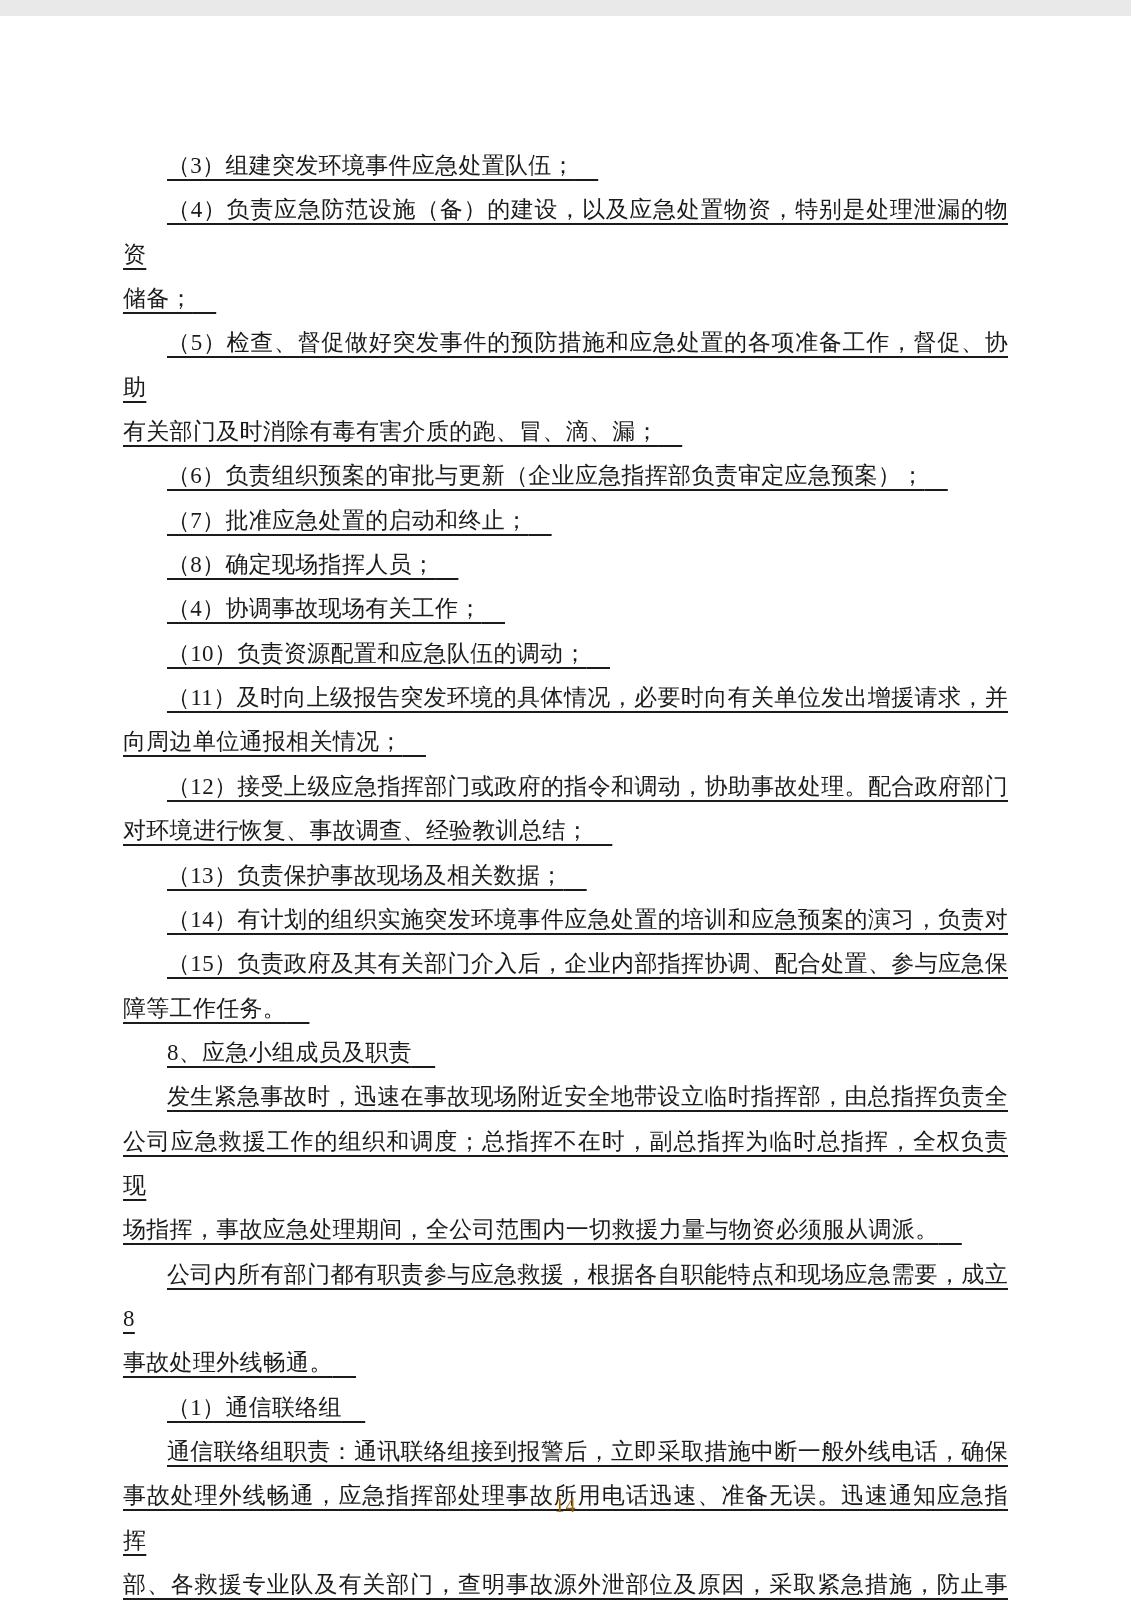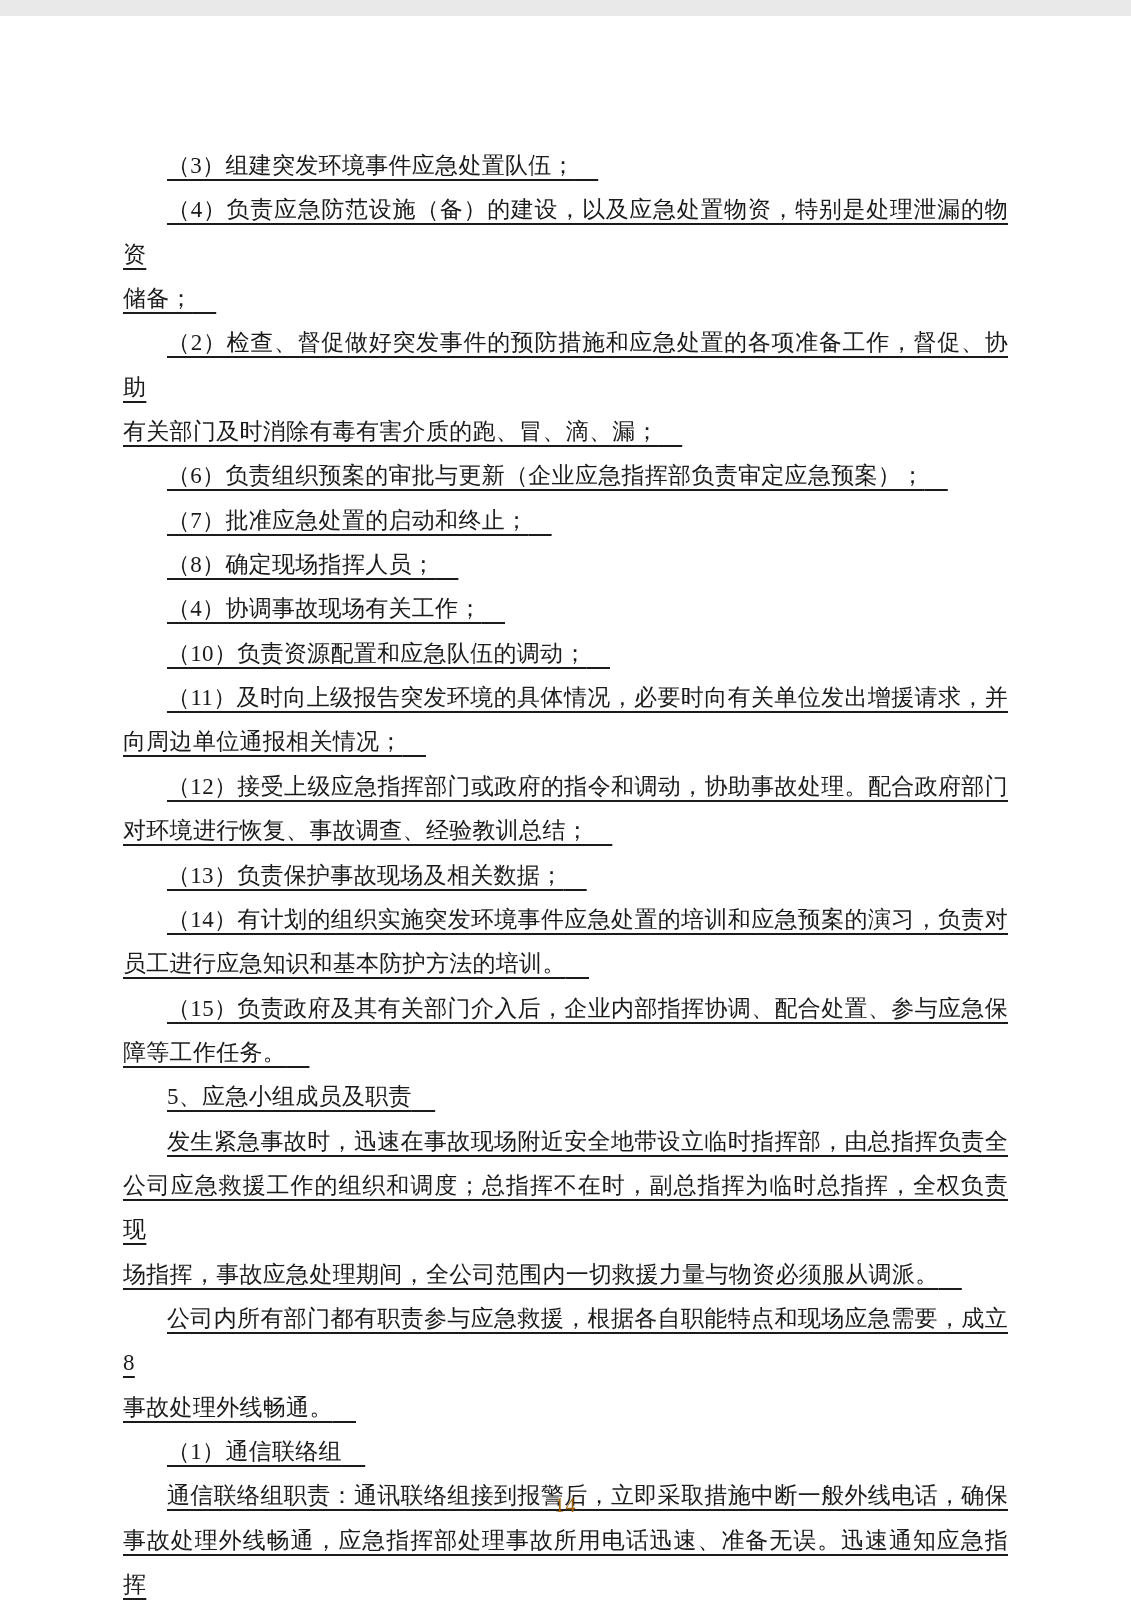--- a/index.html
+++ b/index.html
@@ -64,37 +64,36 @@
   }
 </style>
 </head>
 <body>
 
 <div class="page" style="background: rgb(255, 255, 255);">
   <div class="content" id="doc-body" style="color: rgb(27, 27, 27); text-decoration-color: rgb(27, 27, 27);">
       <div class="line indent end">（3）组建突发环境事件应急处置队伍；</div>
       <div class="line indent full">（4）负责应急防范设施（备）的建设，以及应急处置物资，特别是处理泄漏的物资</div>
       <div class="line end">储备；</div>
-      <div class="line indent full">（2）检查、督促做好突发事件的预防措施和应急处置的各项准备工作，督促、协助</div>
+      <div class="line indent full">（5）检查、督促做好突发事件的预防措施和应急处置的各项准备工作，督促、协助</div>
       <div class="line end">有关部门及时消除有毒有害介质的跑、冒、滴、漏；</div>
       <div class="line indent end">（6）负责组织预案的审批与更新（企业应急指挥部负责审定应急预案）；</div>
       <div class="line indent end">（7）批准应急处置的启动和终止；</div>
       <div class="line indent end">（8）确定现场指挥人员；</div>
       <div class="line indent end">（4）协调事故现场有关工作；</div>
       <div class="line indent end">（10）负责资源配置和应急队伍的调动；</div>
       <div class="line indent full">（11）及时向上级报告突发环境的具体情况，必要时向有关单位发出增援请求，并</div>
       <div class="line end">向周边单位通报相关情况；</div>
       <div class="line indent full">（12）接受上级应急指挥部门或政府的指令和调动，协助事故处理。配合政府部门</div>
       <div class="line end">对环境进行恢复、事故调查、经验教训总结；</div>
       <div class="line indent end">（13）负责保护事故现场及相关数据；</div>
       <div class="line indent full">（14）有计划的组织实施突发环境事件应急处置的培训和应急预案的演习，负责对</div>
-      <div class="line end">员工进行应急知识和基本防护方法的培训。</div>
       <div class="line indent full">（15）负责政府及其有关部门介入后，企业内部指挥协调、配合处置、参与应急保</div>
       <div class="line end">障等工作任务。</div>
-      <div class="line indent end">5、应急小组成员及职责</div>
+      <div class="line indent end">8、应急小组成员及职责</div>
       <div class="line indent full">发生紧急事故时，迅速在事故现场附近安全地带设立临时指挥部，由总指挥负责全</div>
       <div class="line full">公司应急救援工作的组织和调度；总指挥不在时，副总指挥为临时总指挥，全权负责现</div>
       <div class="line end">场指挥，事故应急处理期间，全公司范围内一切救援力量与物资必须服从调派。</div>
       <div class="line indent full">公司内所有部门都有职责参与应急救援，根据各自职能特点和现场应急需要，成立 8</div>
       <div class="line end">事故处理外线畅通。</div>
       <div class="line indent end">（1）通信联络组</div>
       <div class="line indent full">通信联络组职责：通讯联络组接到报警后，立即采取措施中断一般外线电话，确保</div>
       <div class="line full">事故处理外线畅通，应急指挥部处理事故所用电话迅速、准备无误。迅速通知应急指挥</div>
       <div class="line full">部、各救援专业队及有关部门，查明事故源外泄部位及原因，采取紧急措施，防止事故</div>
     </div>

